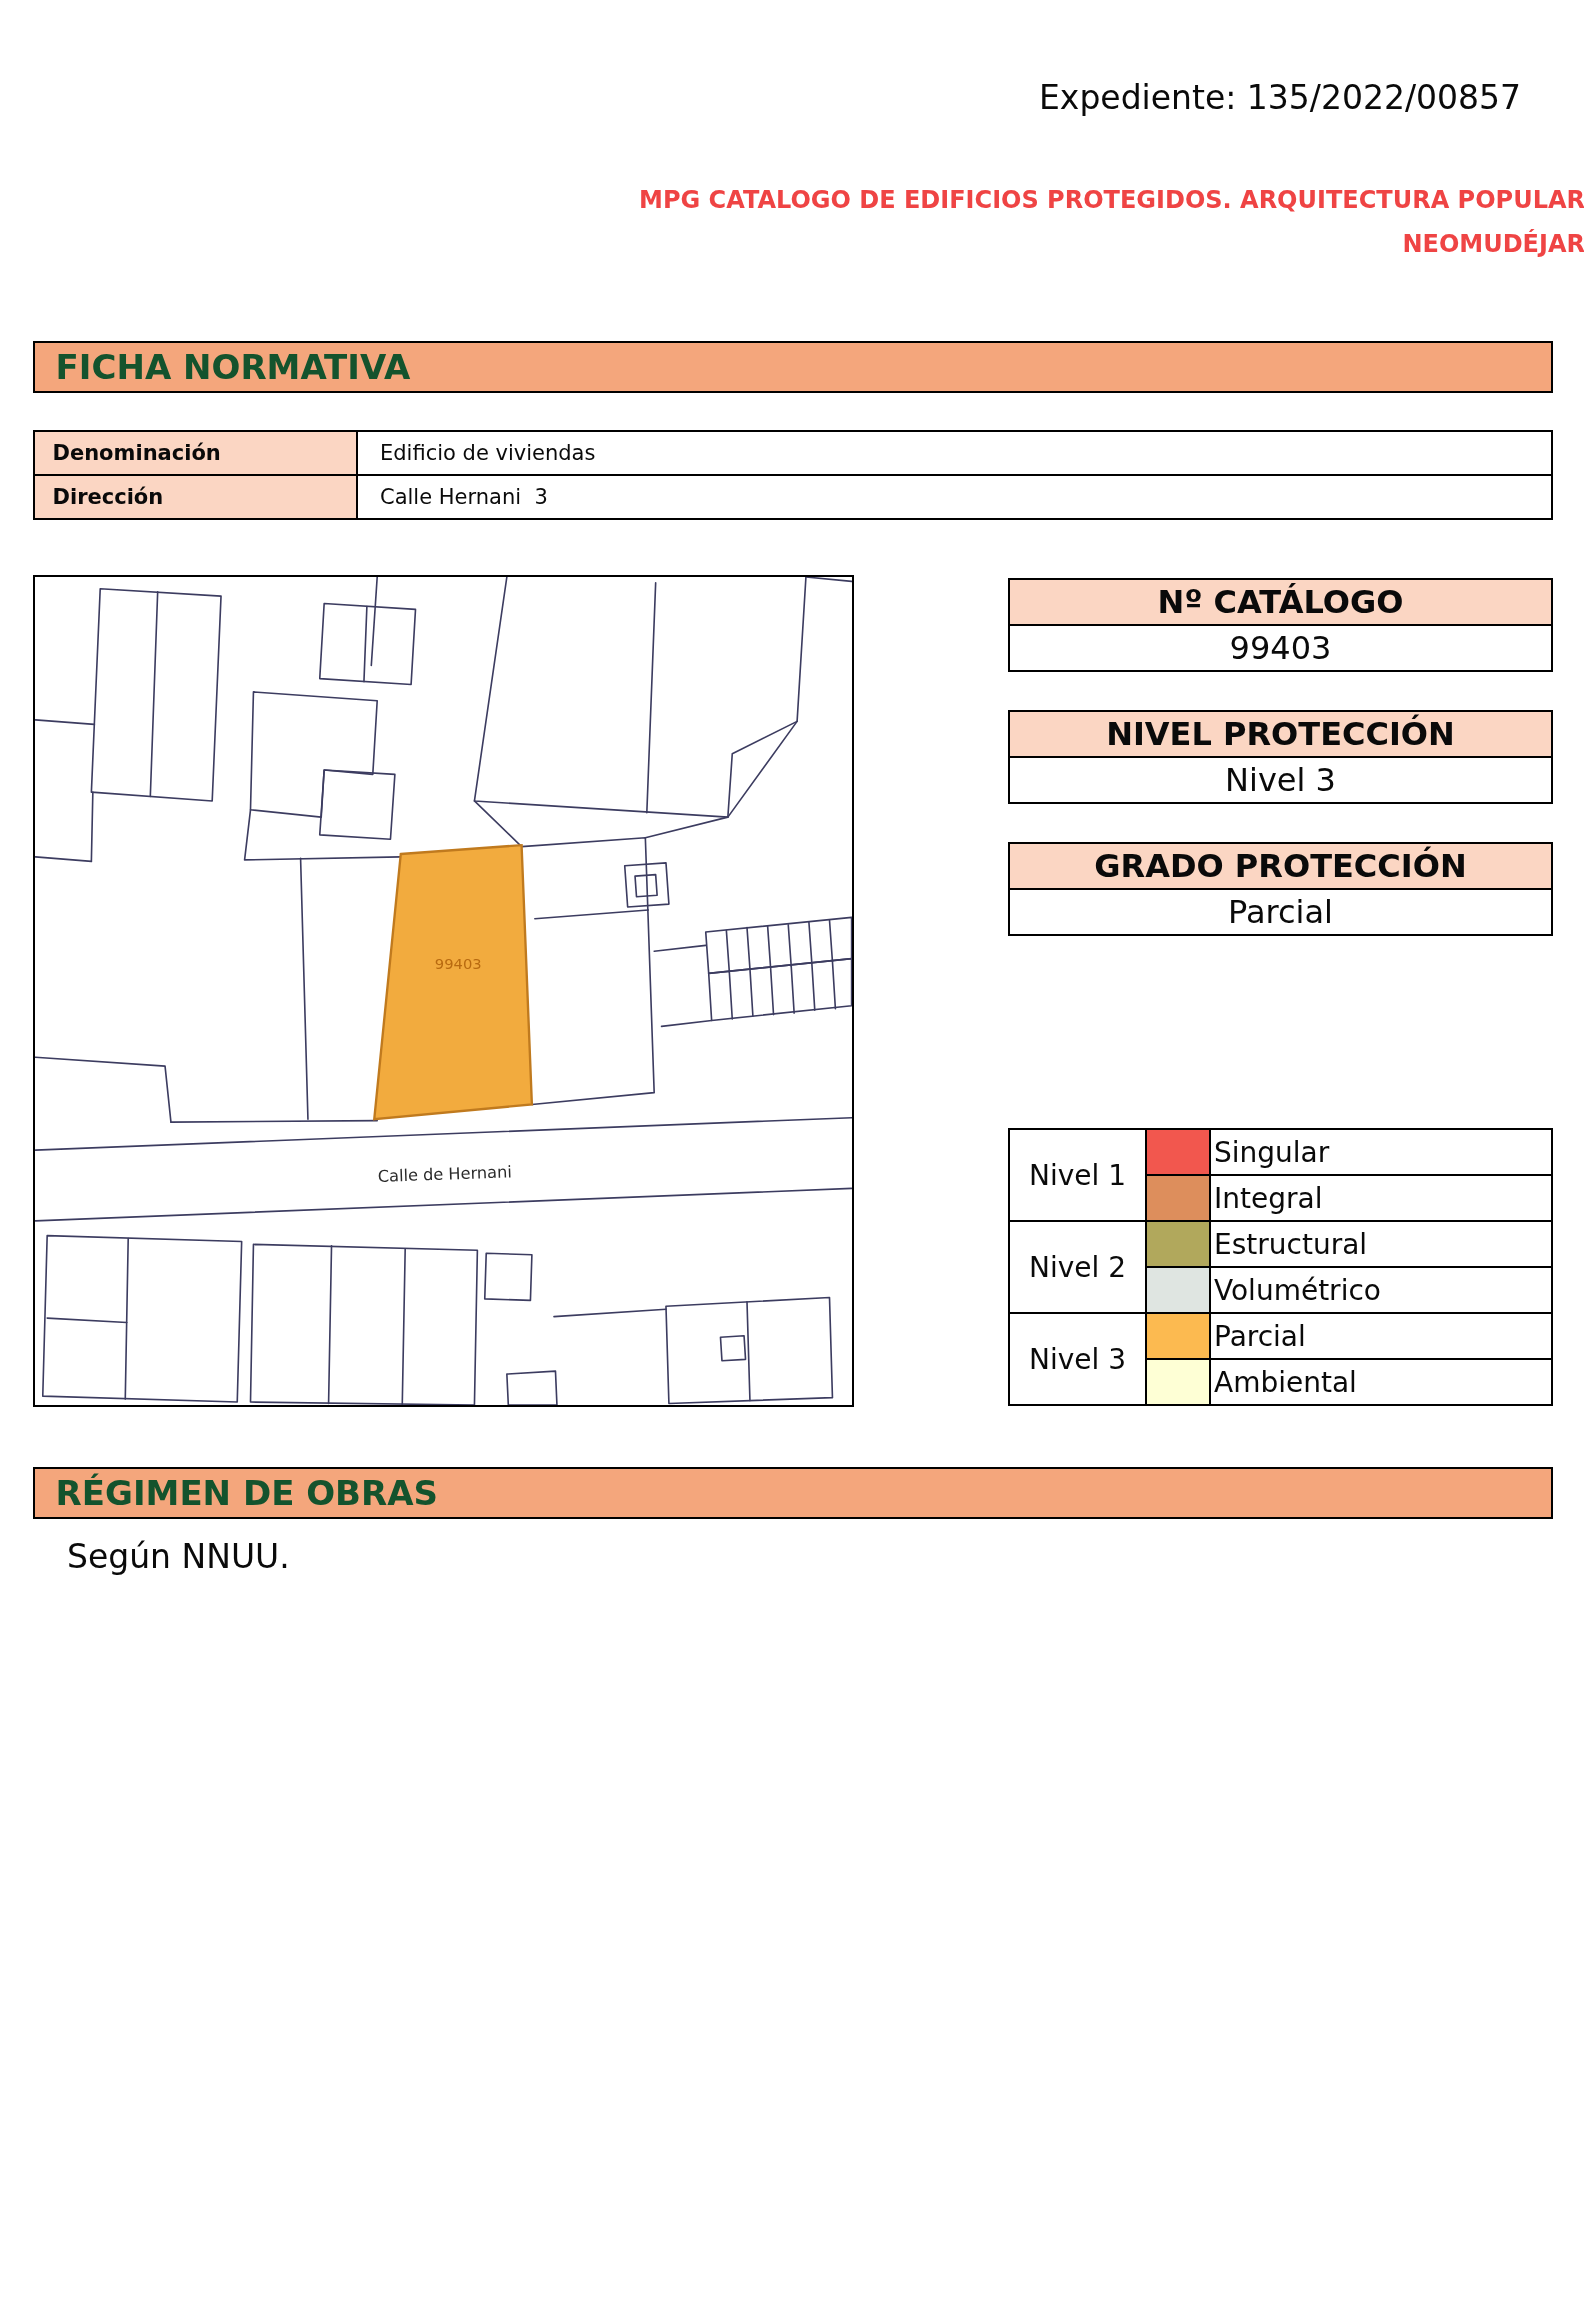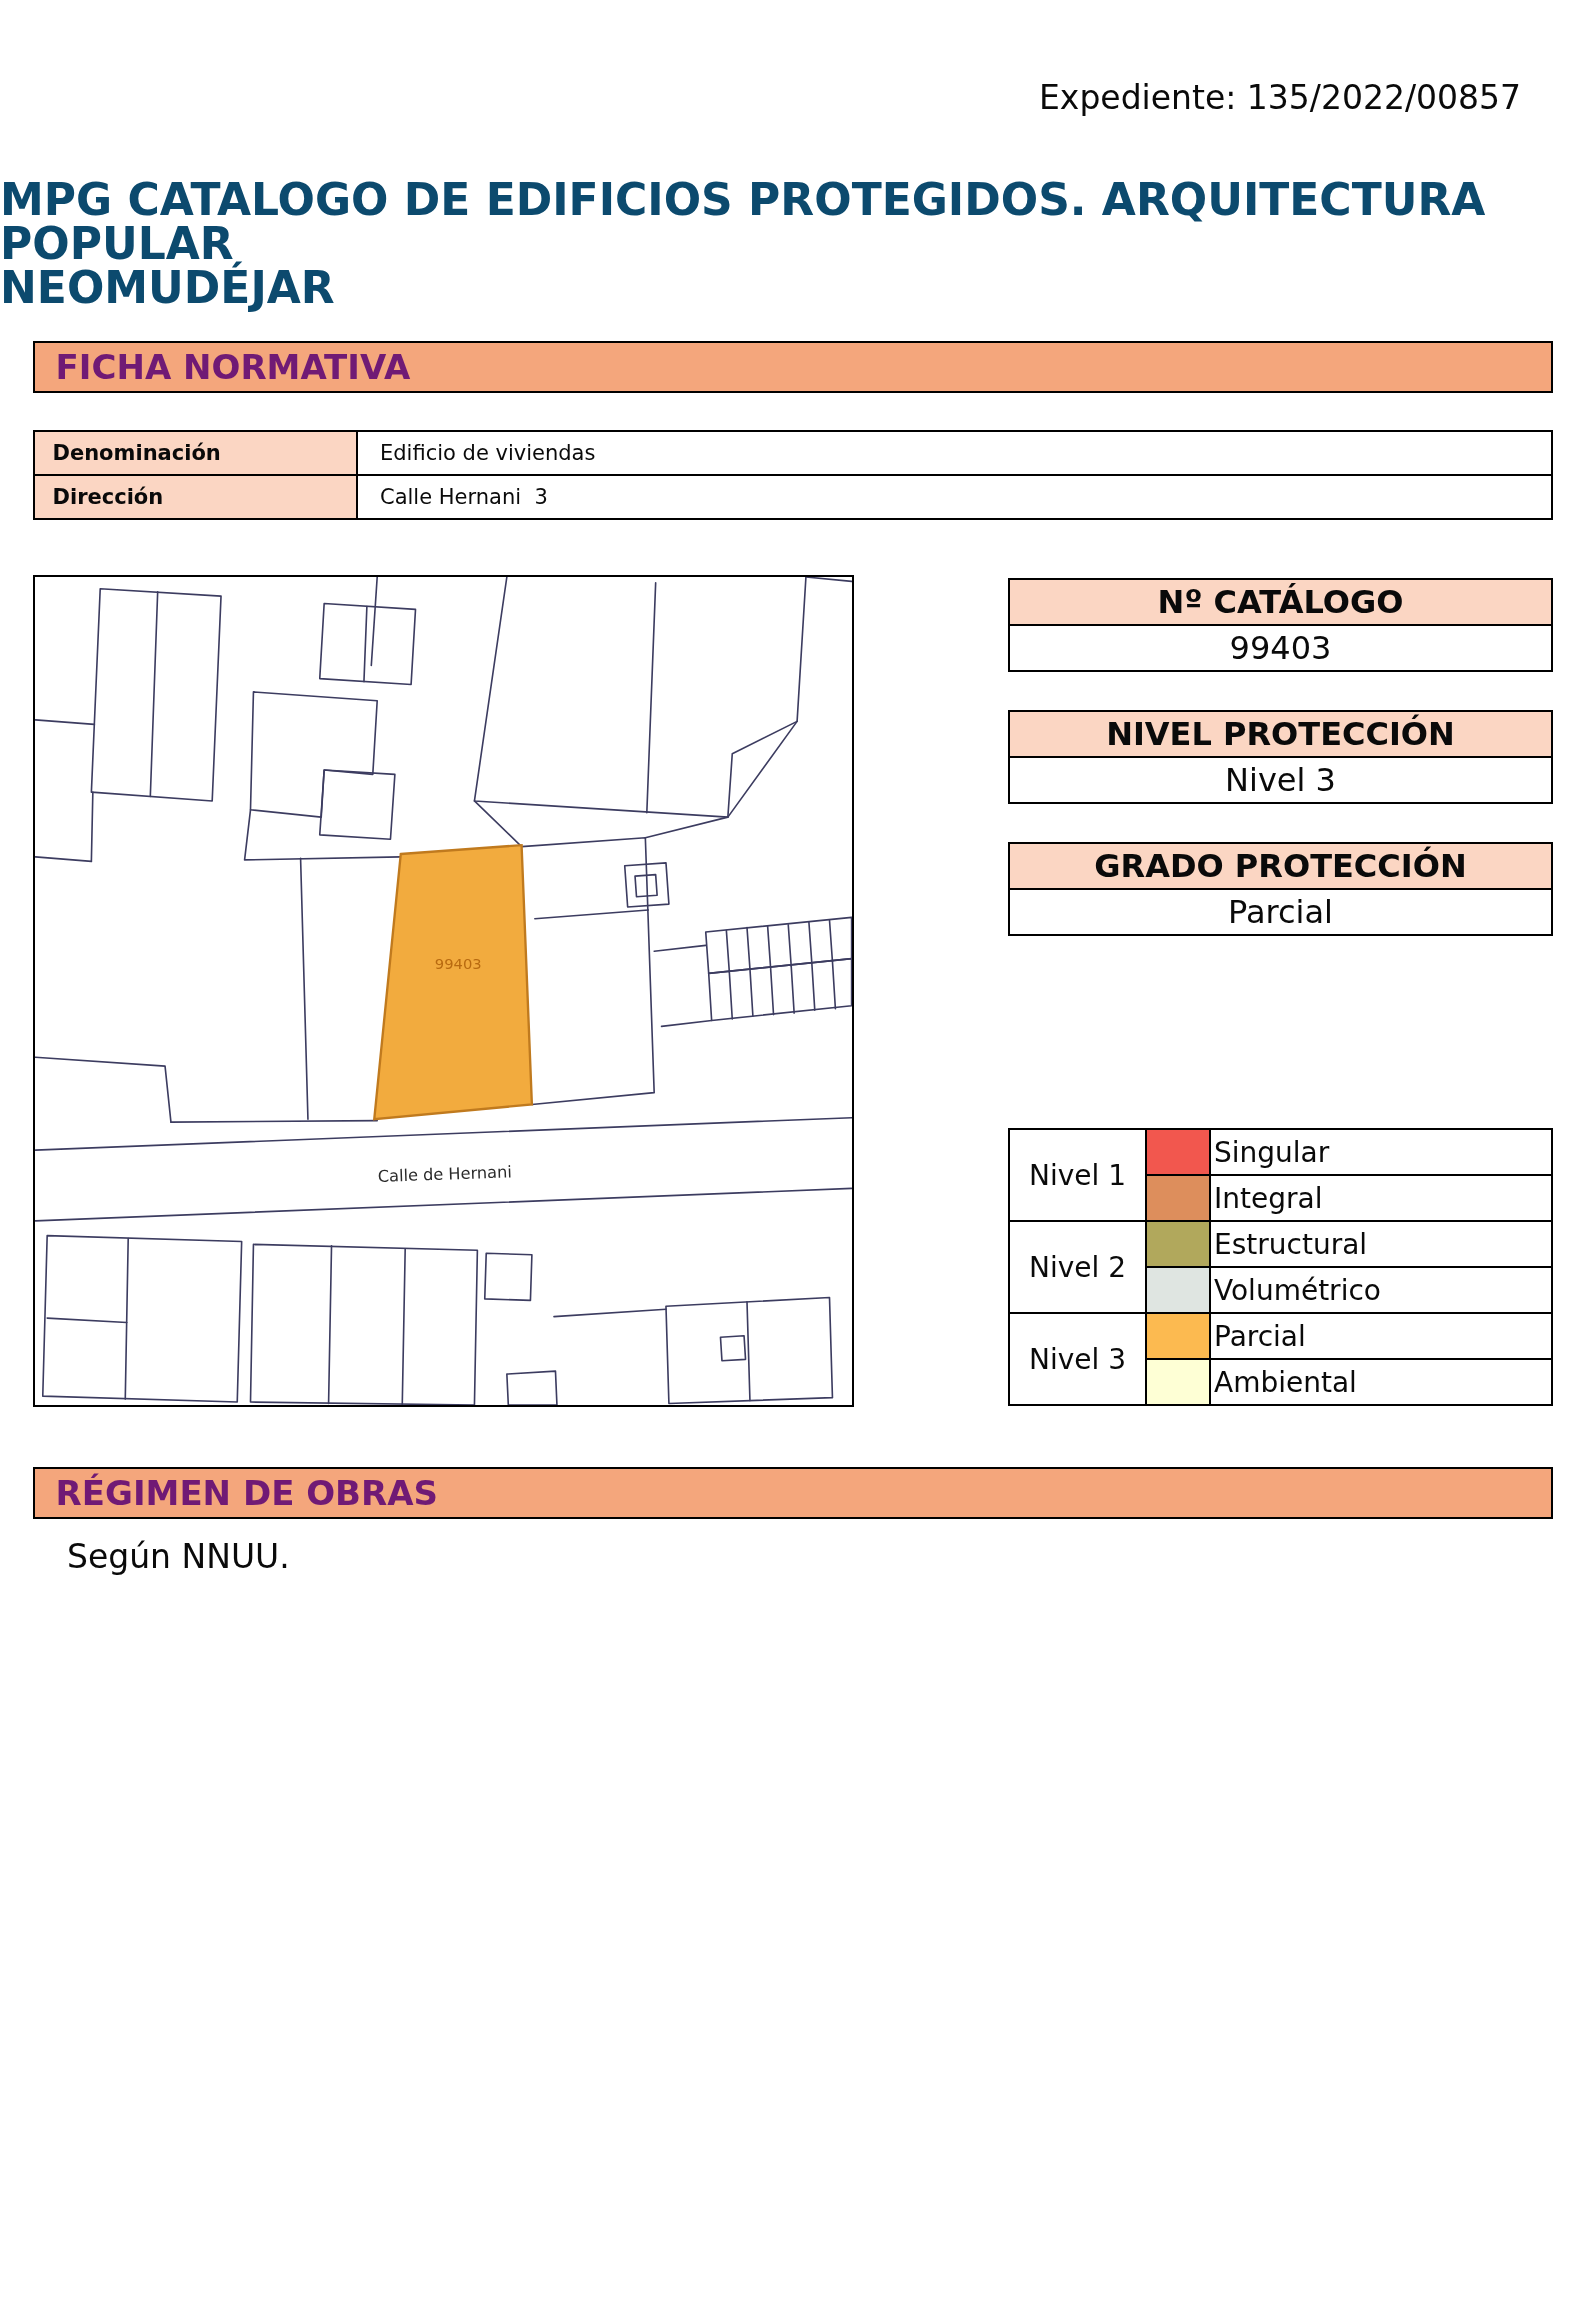--- a/index.html
+++ b/index.html
@@ -4,26 +4,26 @@
 <style>
   * { margin:0; padding:0; box-sizing:border-box; }
   html,body { background:#ffffff; }
   .page {
     position:relative; width:1585px; height:2319px; background:#ffffff;
     font-family:"DejaVu Sans","Liberation Sans",sans-serif; color:#0a0a0a;
   }
   .expediente { position:absolute; top:78px; right:64px; font-size:33px; }
   .doc-title {
     position:absolute; top:178px; left:0; width:100%;
-    text-align:left; font-weight:bold; font-size:44px; line-height:44px; color:#0c4a6e;
+    text-align:right; font-weight:bold; font-size:24px; line-height:44px; color:#ef4444;
   }
   .section-bar {
     position:absolute; left:33px; width:1520px; height:52px;
     border:2.4px solid #000; display:flex; align-items:center;
-    padding-left:20.6px; font-weight:bold; font-size:34px; color:#701a75;
+    padding-left:20.6px; font-weight:bold; font-size:34px; color:#14532d;
   }
   #ficha-bar { top:341px; }
   #regimen-bar { top:1467px; }
   .info-table {
     position:absolute; left:33px; top:430px; width:1520px;
     border-collapse:collapse; table-layout:fixed;
   }
   .info-table td { border:2.4px solid #000; height:44px; font-size:21px; vertical-align:middle; }
   .label-cell { width:323px; font-weight:bold; padding-left:17.5px; }
   .value-cell { padding-left:22px; white-space:pre-wrap; }

